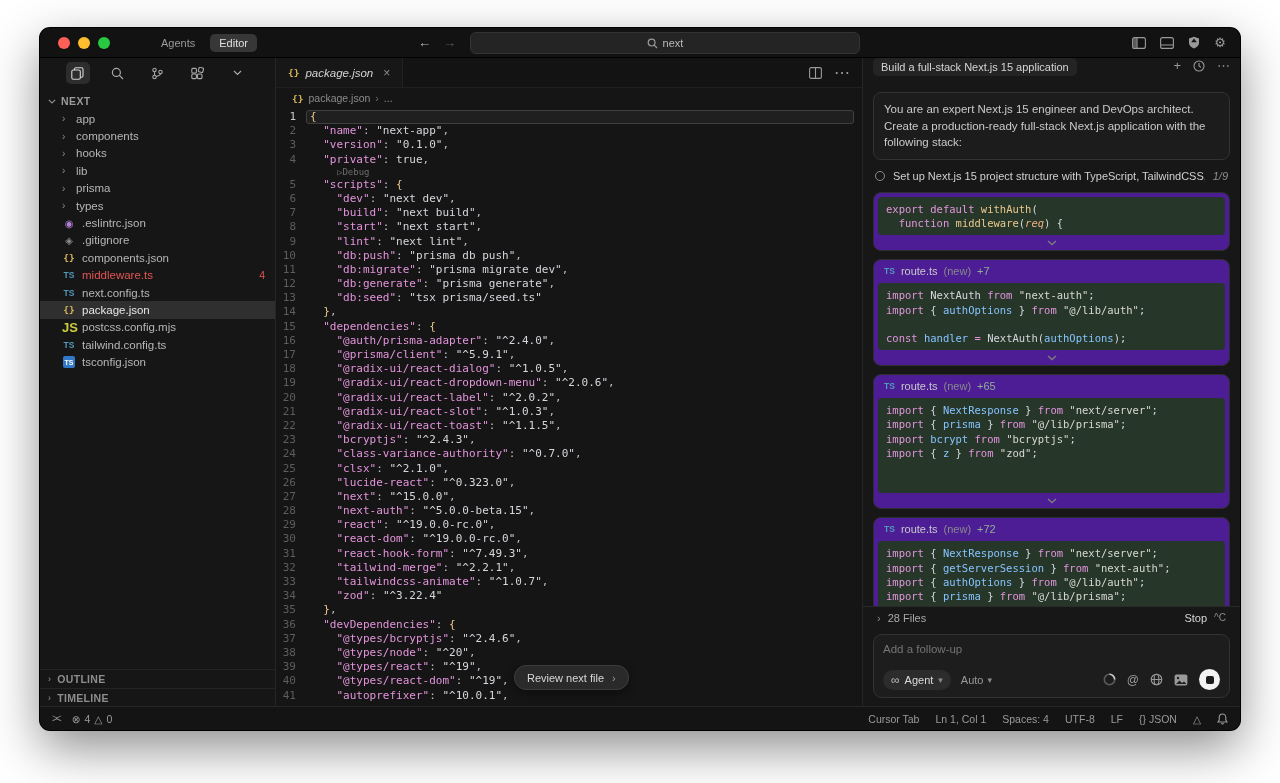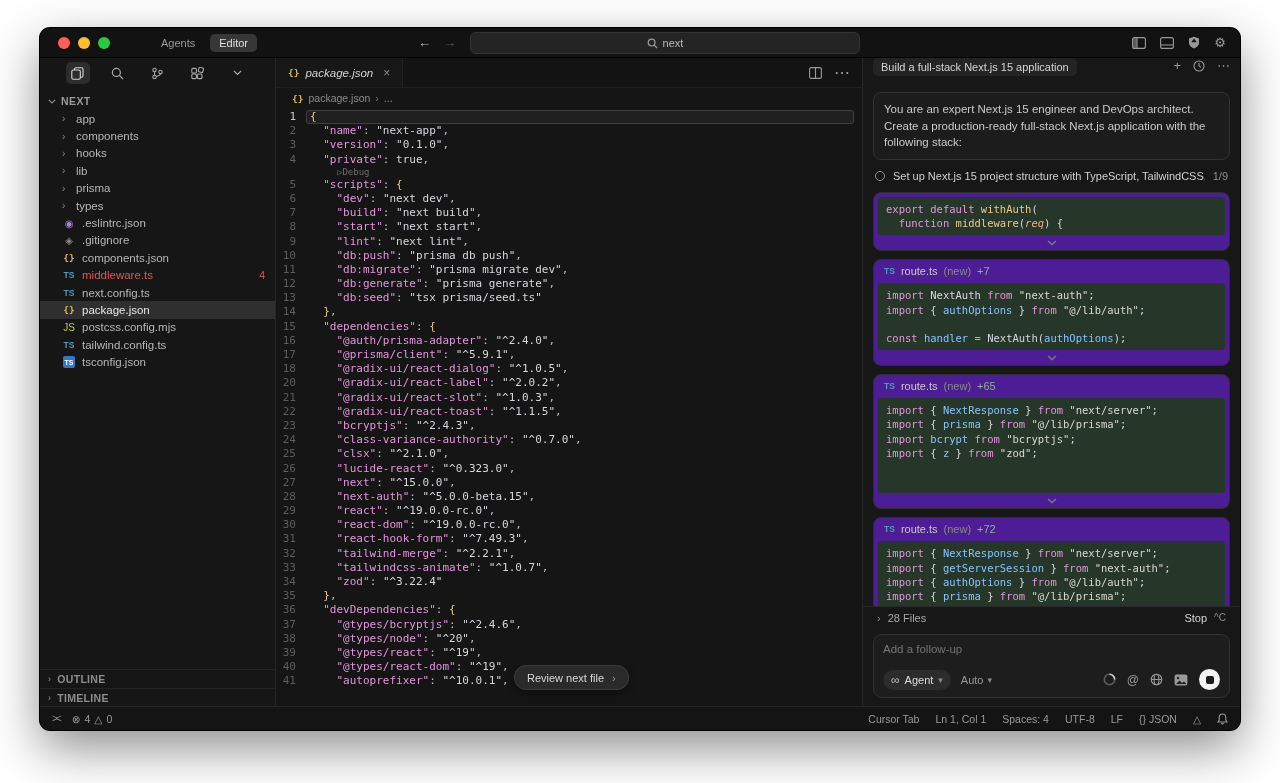--- a/index.html
+++ b/index.html
@@ -32,21 +32,21 @@
   .sicon.active { background:#2d2d2d; color:#d8d8d8; }
   .tree { flex:1; overflow:hidden; padding-top:4px; font-size:11.5px; color:#b6b6b6; }
   .tree-root { display:flex; align-items:center; gap:5px; height:18px; padding-left:8px;
                color:#9a9a9a; font-weight:bold; font-size:10.5px; letter-spacing:.4px; }
   .trow { display:flex; align-items:center; height:17.4px; padding-left:22px; gap:6px; cursor:default; }
   .trow .chev { color:#8b8b8b; font-size:10px; width:8px; }
   .trow.selected { background:#2f2f2f; color:#e6e6e6; }
   .trow .ficon { width:14px; text-align:center; font-size:10px; flex:0 0 14px; }
   .ficon.json { color:#d8b55a; font-family:"DejaVu Sans Mono",monospace; font-weight:bold; font-size:9.5px; }
   .ficon.ts   { color:#519aba; font-weight:bold; font-size:8.5px; }
-  .ficon.js   { color:#cbcb41; font-weight:normal; font-size:10px; }
+  .ficon.js   { color:#cbcb41; font-weight:bold; font-size:13px; }
   .ficon.eslint { color:#b180d7; font-size:10px; }
   .ficon.git { color:#8b8b8b; font-size:10px; }
   .ficon.tsconfig { background:#3178c6; color:#fff; font-size:7px; font-weight:bold; width:12px; height:12px;
                     border-radius:2px; display:inline-flex; align-items:center; justify-content:center; flex:0 0 12px; margin:0 1px; }
   .trow.error { color:#e45454; }
   .trow .badge { margin-left:auto; margin-right:10px; color:#e45454; font-size:10.5px; }
   .side-bottom { border-top:1px solid #242424; }
   .side-section { height:18px; display:flex; align-items:center; gap:6px; padding-left:8px;
                   color:#8d8d8d; font-size:10.5px; font-weight:bold; letter-spacing:.3px; border-top:1px solid #242424; }
   .side-section:first-child { border-top:none; }
@@ -84,21 +84,21 @@
   .chat-header { height:30px; display:flex; align-items:flex-start; padding:0 10px; gap:10px; }
   .chat-title { background:#242424; color:#d5d5d5; font-size:11px; padding:3px 8px; border-radius:5px;
                 white-space:nowrap; overflow:hidden; }
   .chat-header-icons { margin-left:auto; display:flex; gap:12px; color:#9a9a9a; align-items:center; font-size:13px; }
   .chat-body { flex:1; overflow:hidden; padding:4px 10px 0 10px; display:flex; flex-direction:column; gap:8px; }
   .msg-card { border:1px solid #333; background:#1c1c1c; border-radius:8px; padding:8px 10px;
               color:#c9c9c9; font-size:11.5px; line-height:1.45; }
   .todo-row { display:flex; align-items:center; gap:8px; color:#d0d0d0; font-size:11px; padding:2px 2px; }
   .todo-circle { width:10px; height:10px; border:1.2px solid #8a8a8a; border-radius:50%; flex:0 0 10px; }
   .todo-label { white-space:nowrap; overflow:hidden; flex:1; }
-  .todo-progress { color:#8f8f8f; flex:0 0 auto; }
+  .todo-progress { color:#8f8f8f; flex:0 0 auto;font-style:italic; }
   .block { border:1px solid #2e2e2e; background:#4c1d95; border-radius:8px; overflow:hidden; }
   .block-header { display:flex; align-items:center; gap:6px; padding:5px 10px 3px 10px; font-size:11px; color:#c9c9c9; }
   .block-header .lang { color:#519aba; font-weight:bold; font-size:8.5px; }
   .block-header .tag { color:#8a8a8a; } .block-header .added { color:#8fae93; }
   .block-code { background:#26372a; margin:3px 4px 0 4px; border-radius:4px; padding:5px 8px;
                 font-family:"DejaVu Sans Mono",monospace; font-size:10.5px; line-height:14.2px; }
   .block-code .bl { white-space:pre; min-height:14.2px; }
   .block-foot { height:15px; display:flex; align-items:center; justify-content:center; color:#7d7d7d; }
   .tk-kw{color:#e394dc;} .tk-id{color:#87c3ff;} .tk-fn{color:#ebc88d;}
   .tk-pr{color:#efb080; font-style:italic;} .tk-pl{color:#d6d6dd;} .tk-st{color:#d8d8d0;}
@@ -393,20 +393,24 @@
           </div>
           <div class="cline">
             <span class="ln">17</span>
             <span class="lc"><span class="e-d">    </span><span class="e-k">"@prisma/client"</span><span class="e-d">: </span><span class="e-s">"^5.9.1"</span><span class="e-d">,</span></span>
           </div>
           <div class="cline">
             <span class="ln">18</span>
             <span class="lc"><span class="e-d">    </span><span class="e-k">"@radix-ui/react-dialog"</span><span class="e-d">: </span><span class="e-s">"^1.0.5"</span><span class="e-d">,</span></span>
           </div>
           <div class="cline">
+            <span class="ln">19</span>
+            <span class="lc"><span class="e-d">    </span><span class="e-k">"@radix-ui/react-dropdown-menu"</span><span class="e-d">: </span><span class="e-s">"^2.0.6"</span><span class="e-d">,</span></span>
+          </div>
+          <div class="cline">
             <span class="ln">20</span>
             <span class="lc"><span class="e-d">    </span><span class="e-k">"@radix-ui/react-label"</span><span class="e-d">: </span><span class="e-s">"^2.0.2"</span><span class="e-d">,</span></span>
           </div>
           <div class="cline">
             <span class="ln">21</span>
             <span class="lc"><span class="e-d">    </span><span class="e-k">"@radix-ui/react-slot"</span><span class="e-d">: </span><span class="e-s">"^1.0.3"</span><span class="e-d">,</span></span>
           </div>
           <div class="cline">
             <span class="ln">22</span>
             <span class="lc"><span class="e-d">    </span><span class="e-k">"@radix-ui/react-toast"</span><span class="e-d">: </span><span class="e-s">"^1.1.5"</span><span class="e-d">,</span></span>

